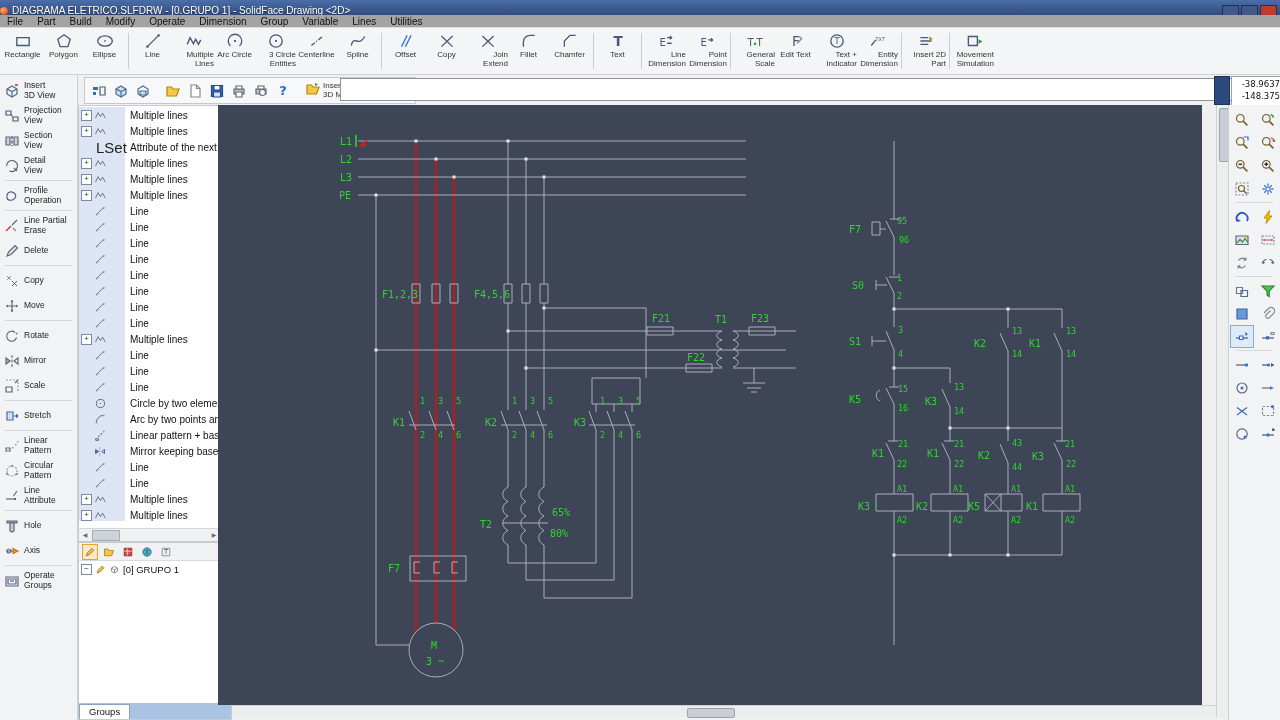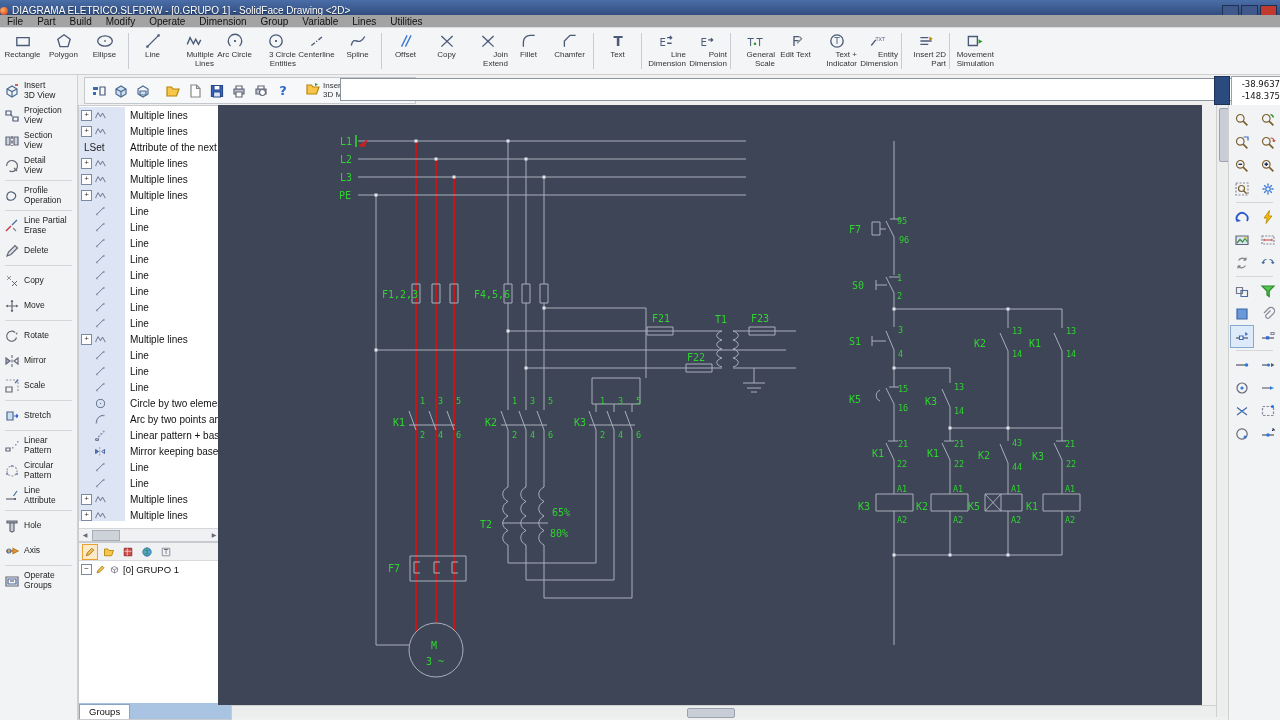--- a/index.html
+++ b/index.html
@@ -48,21 +48,21 @@
   #treepanel{left:78px;top:105px;width:154px;height:437px;background:#fff;border:1px solid #c8ccd0}
   #tree-rows{position:absolute;left:0;top:1px;width:141px;height:414px;overflow:hidden;
              background:linear-gradient(90deg,#dde4f3 0 46px,#ffffff 46px)}
   .trow{display:flex;align-items:center;height:16px}
   .tzone{width:46px;flex:0 0 auto;display:flex;align-items:center;padding-left:2px;box-sizing:border-box;gap:2px}
   .texp{width:9px;height:9px;flex:0 0 auto;border:1px solid #7a8aa0;background:#fff;font-size:8px;line-height:7px;
         text-align:center;color:#333;visibility:hidden}
   .trow.exp .texp{visibility:visible}
   .trow.exp .texp::before{content:"+"}
   .tico{display:flex}
-  .tpre{font-size:10px;color:#222;margin-left:3px}
+  .tpre{font-size:15px;color:#222;margin-left:15px}
   .tlab{font-size:10px;color:#111;padding-left:5px;white-space:nowrap}
   .vscroll{position:absolute;right:0;top:1px;width:12px;height:414px;background:#f0f1f3;border-left:1px solid #d4d6d9}
   .vthumb{position:absolute;left:1px;top:118px;width:9px;height:46px;background:#ced3da;border:1px solid #a8aeb8}
   .sarrow{position:absolute;left:0;width:12px;height:10px;font-size:6px;color:#667;text-align:center;line-height:10px}
   .hscroll{position:absolute;left:0;bottom:0;width:141px;height:12px;background:#f0f1f3;border-top:1px solid #d4d6d9}
   .hthumb{position:absolute;left:13px;top:1px;width:26px;height:9px;background:#ced3da;border:1px solid #a8aeb8}
   .harrow{position:absolute;top:0;width:12px;height:12px;font-size:6px;color:#667;text-align:center;line-height:12px}
   
   #groupspanel{left:78px;top:542px;width:154px;height:178px;background:#fff;border:1px solid #c8ccd0}
   .gp-toolbar{height:17px;background:#f0f1f3;border-bottom:1px solid #d8dadd;display:flex;align-items:center;

